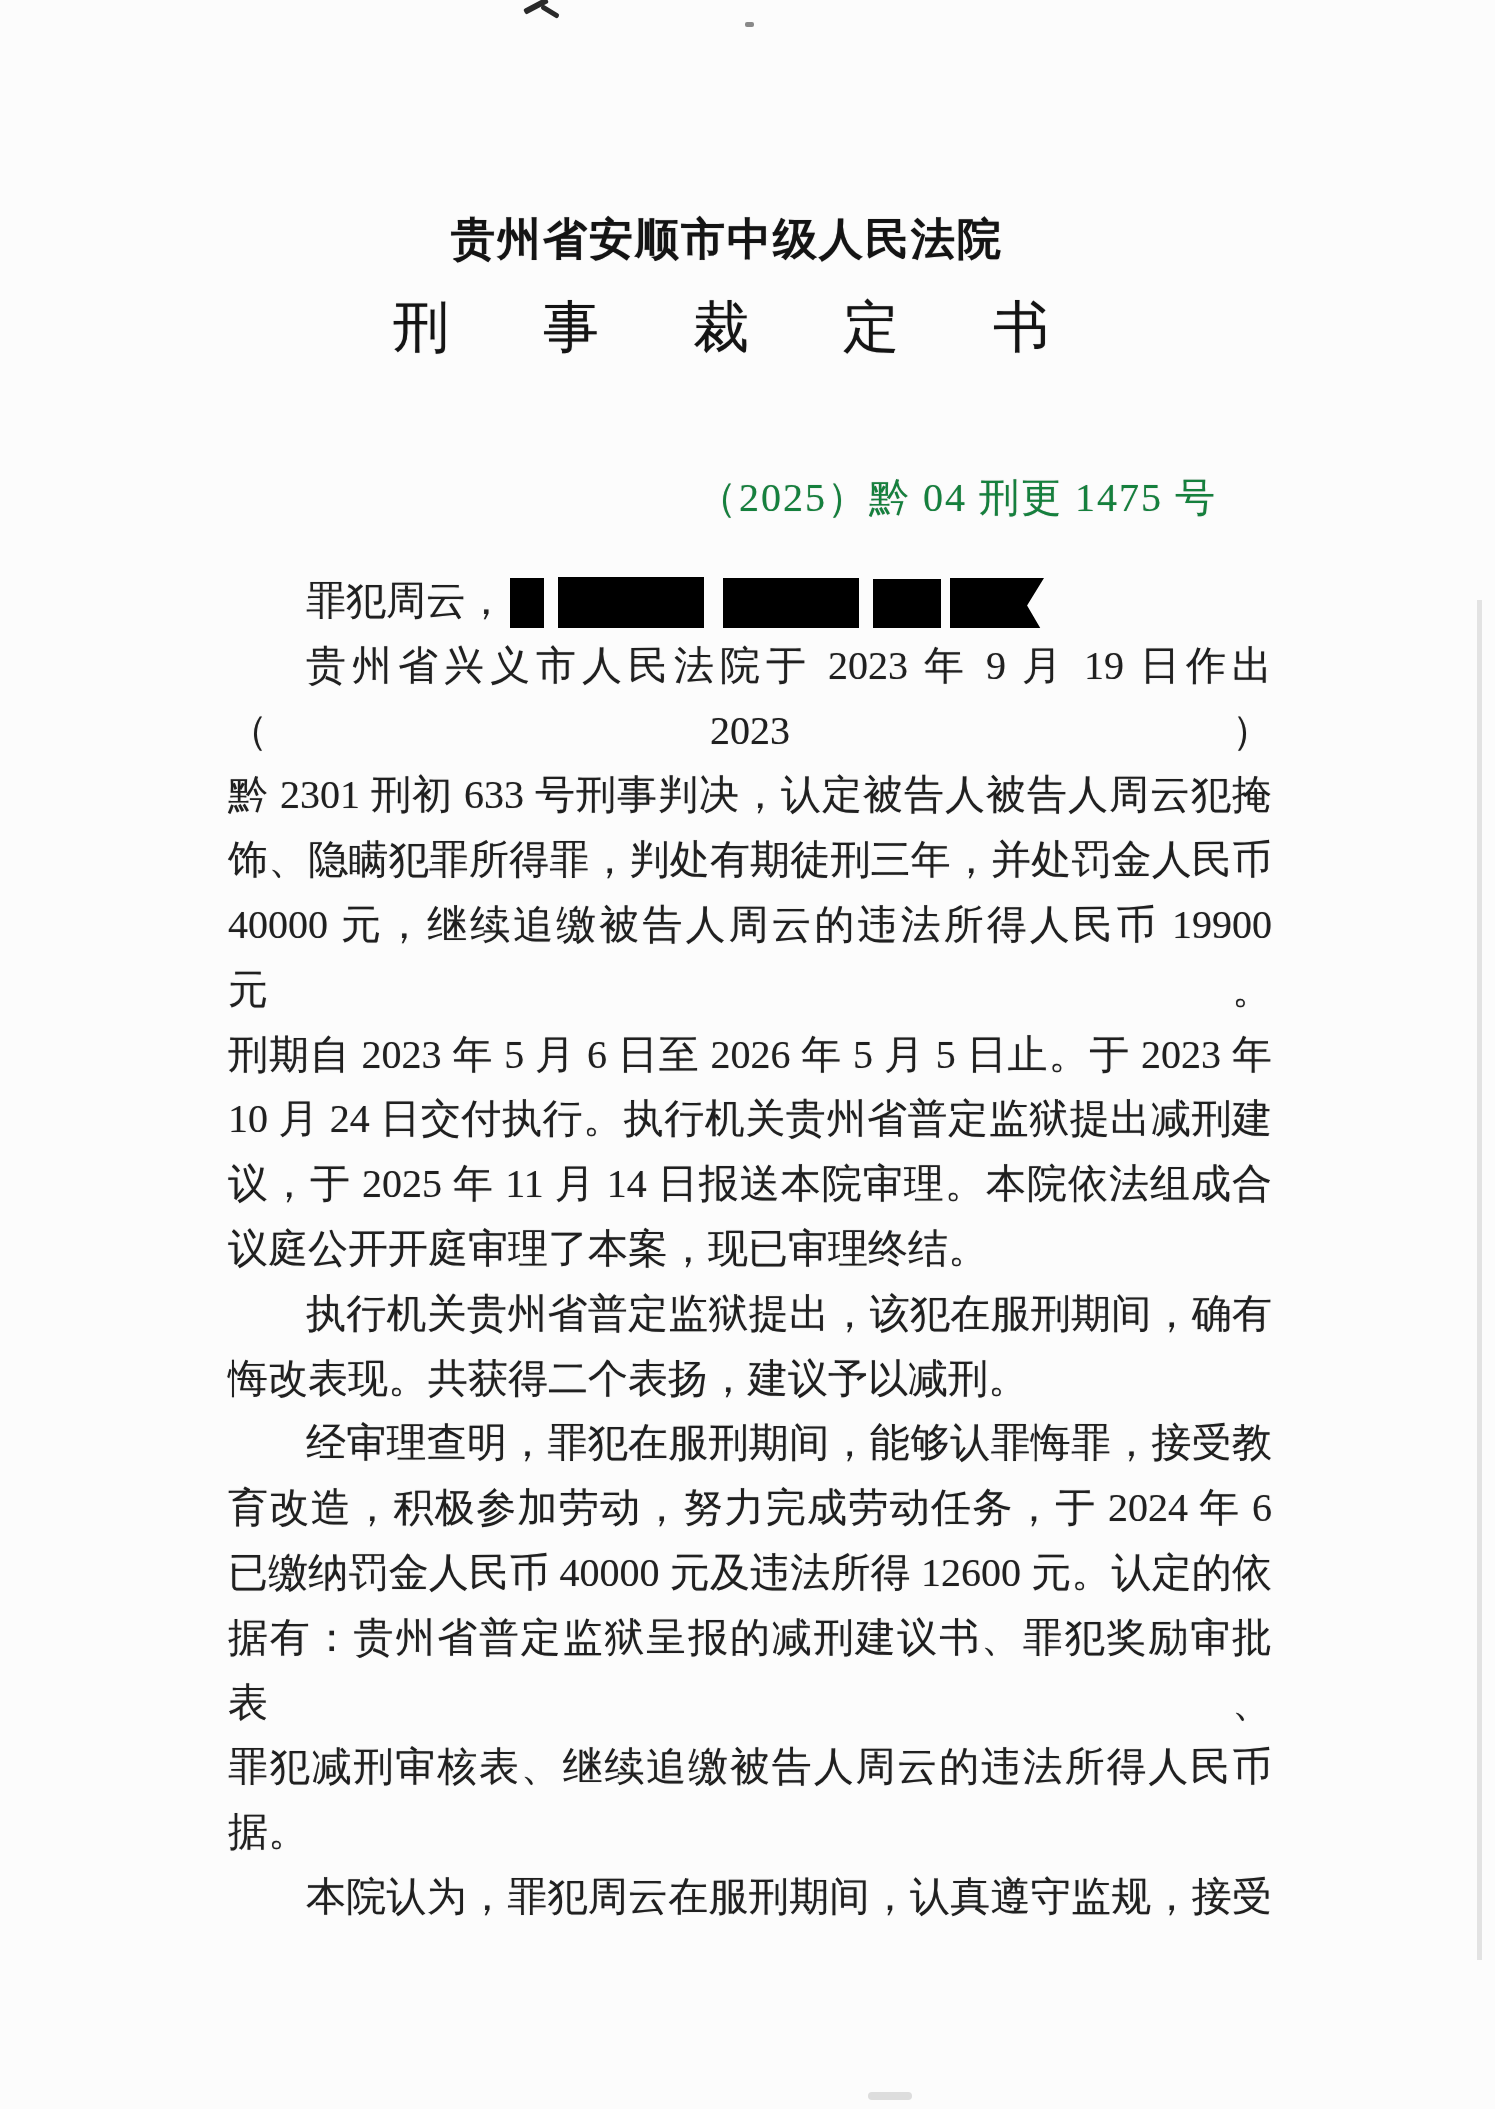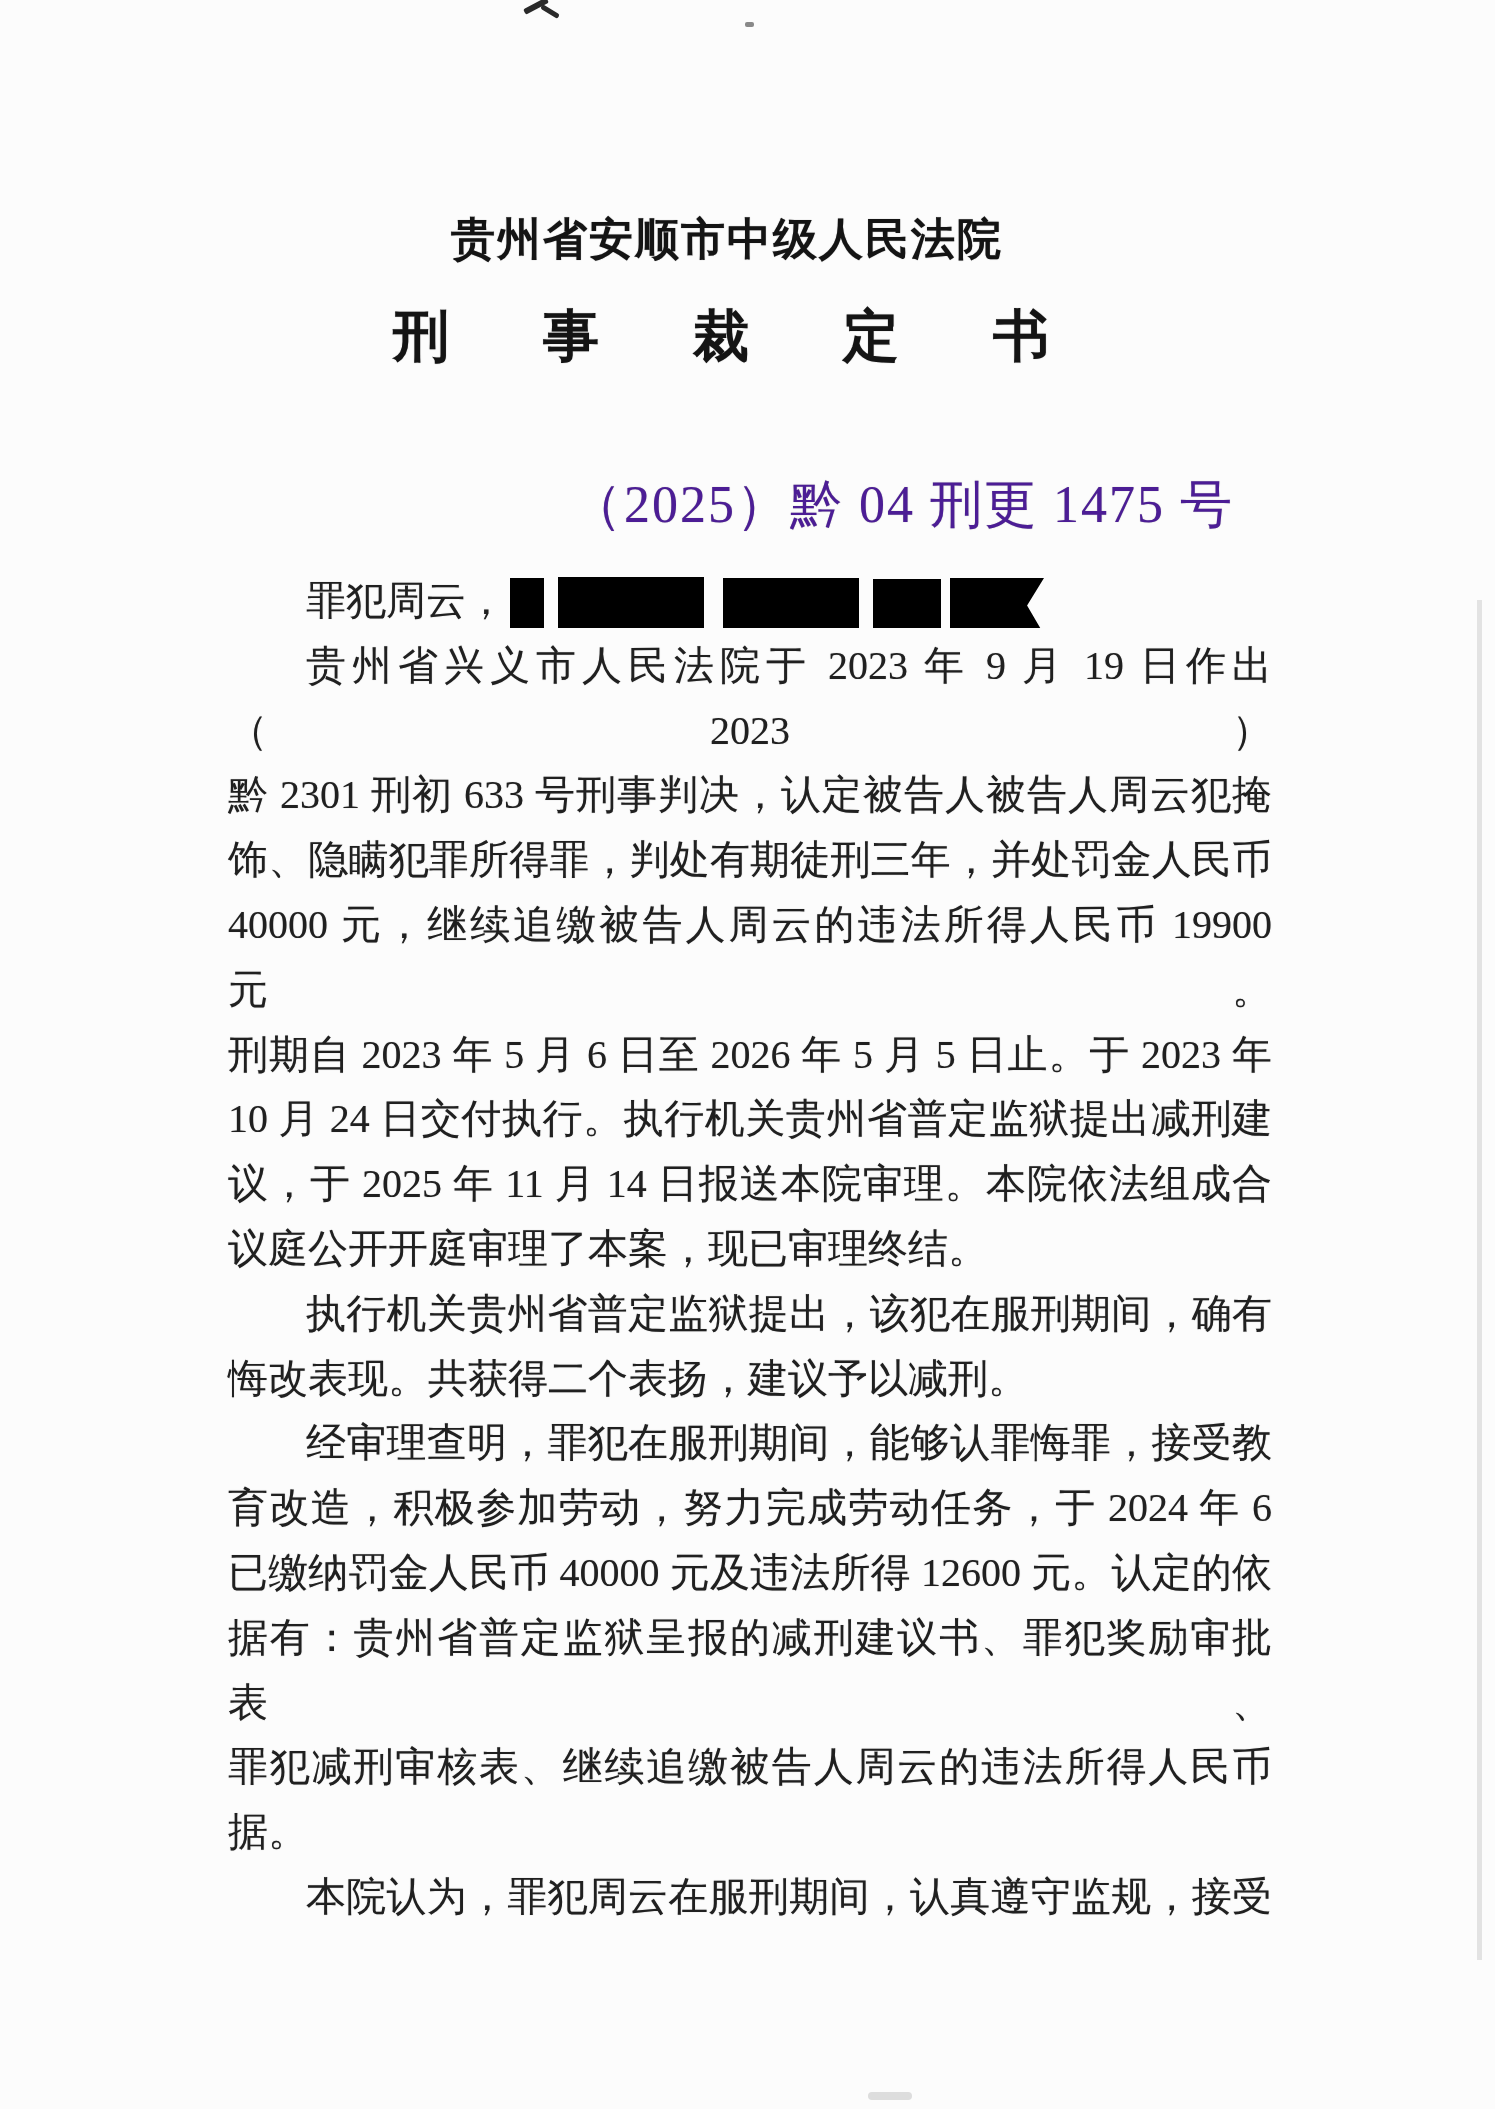--- a/index.html
+++ b/index.html
@@ -21,35 +21,35 @@
     text-align: center;
   }
   .court-name {
     font-size: 44px;
     font-weight: bold;
     letter-spacing: 2px;
     color: #141414;
     text-shadow: 0 0 1px rgba(20,20,20,.45);
   }
   .doc-title {
-    margin-top: 30px;
+    margin-top: 21px;
     font-size: 56px;
-    font-weight: bold;
+    font-weight: normal;
     letter-spacing: 40px;
     padding-left: 28px;
     color: #141414;
     text-shadow: 0 0 1px rgba(20,20,20,.45);
   }
   .case-number {
     position: absolute;
     top: 470px;
-    right: 261px;
-    font-size: 52px;
+    right: 278px;
+    font-size: 40px;
     letter-spacing: 2px;
-    color: #4c1d95;
+    color: #15803d;
     text-shadow: 0 0 1px rgba(36,36,36,.35);
   }
   
   .doc-body {
     position: absolute;
     top: 569px; left: 228px;
     width: 1044px;
     font-size: 40px;
     line-height: 64.8px;
     color: #202020;

